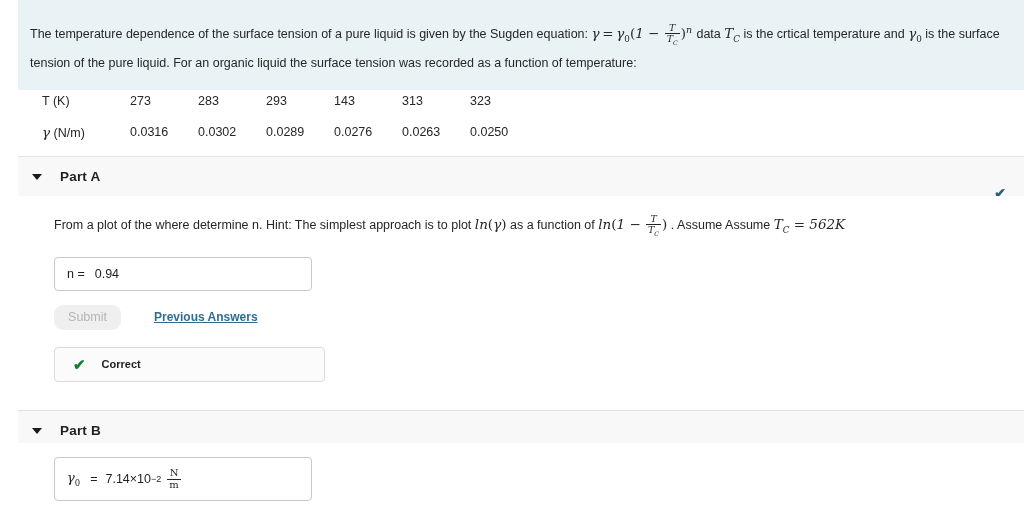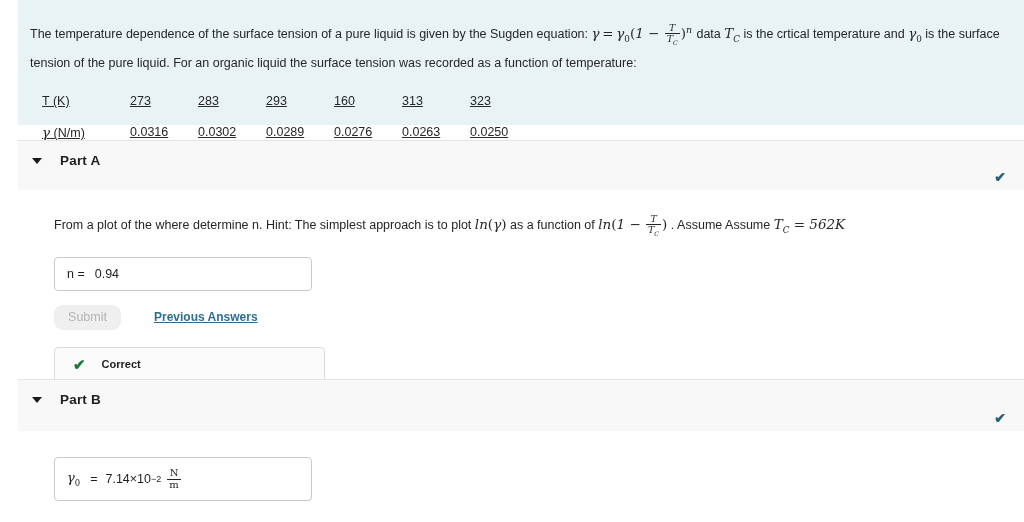--- a/index.html
+++ b/index.html
@@ -21,21 +21,21 @@
     height: 522px;
     background: #ffffff;
   }
 
   
   .problem-banner {
     position: absolute;
     left: 18px;
     top: 0px;
     width: 1006px;
-    height: 125px;
+    height: 90px;
     background: #e9f3f5;
     box-sizing: border-box;
     padding: 16px 22px 10px 12px;
   }
   .problem-text {
     font-size: 12.5px;
     line-height: 25px;
     color: #262626;
   }
 
@@ -58,21 +58,20 @@
   .frac .num { display: block; padding: 0 2px; }
   .frac .den { display: block; border-top: 1px solid #262626; padding: 0 2px; }
   sub.mini { font-size: 0.65em; font-style: italic; }
   sup.mini { font-size: 0.7em; }
 
   
   .data-table {
     margin-top: 10px;
     border-collapse: collapse;
     font-size: 12.5px;
-    text-decoration: underline;
   }
   .data-table td {
     padding: 8px 0px;
     text-align: left;
     white-space: nowrap;
     color: #262626;
   }
   .data-table td.rowhead {
     width: 78px;
     padding-left: 12px;
@@ -230,38 +229,38 @@
       <span>tension of the pure liquid. For an organic liquid the surface tension was recorded as a function of temperature:</span>
     </div>
 
     <table class="data-table">
       <tbody>
           <tr>
         <td class="rowhead">T (K)</td>
         <td class="val">273</td>
         <td class="val">283</td>
         <td class="val">293</td>
-        <td class="val">160</td>
+        <td class="val">143</td>
         <td class="val">313</td>
         <td class="val">323</td>
       </tr>
       <tr>
         <td class="rowhead"><span class="math">γ</span> (N/m)</td>
         <td class="val">0.0316</td>
         <td class="val">0.0302</td>
         <td class="val">0.0289</td>
         <td class="val">0.0276</td>
         <td class="val">0.0263</td>
         <td class="val">0.0250</td>
       </tr>
     </tbody>
       </table>
   </div>
 
-  <div class="part-header" style="top:140px; height:50px;">
+  <div class="part-header" style="top:156px; height:50px;">
     <div class="part-header-inner">
       <div class="caret"></div>
       <div class="part-title">Part A</div>
     </div>
     <div class="header-check">✔</div>
   </div>
 
   <div class="part-body" style="top:196px; height:195px;">
 
     <div class="question-text" style="padding-top:18px;">
@@ -283,21 +282,21 @@
       <button class="submit-btn">Submit</button>
       <span class="prev-answers">Previous Answers</span>
     </div>
 
     <div class="correct-banner">
       <span class="correct-check">✔</span>
       <span class="correct-label">Correct</span>
     </div>
   </div>
 
-  <div class="part-header" style="top:379px; height:52px;">
+  <div class="part-header" style="top:410px; height:52px;">
     <div class="part-header-inner">
       <div class="caret"></div>
       <div class="part-title">Part B</div>
     </div>
     <div class="header-check">✔</div>
   </div>
 
   <div class="part-body" style="top:443px; height:79px;">
 
 

